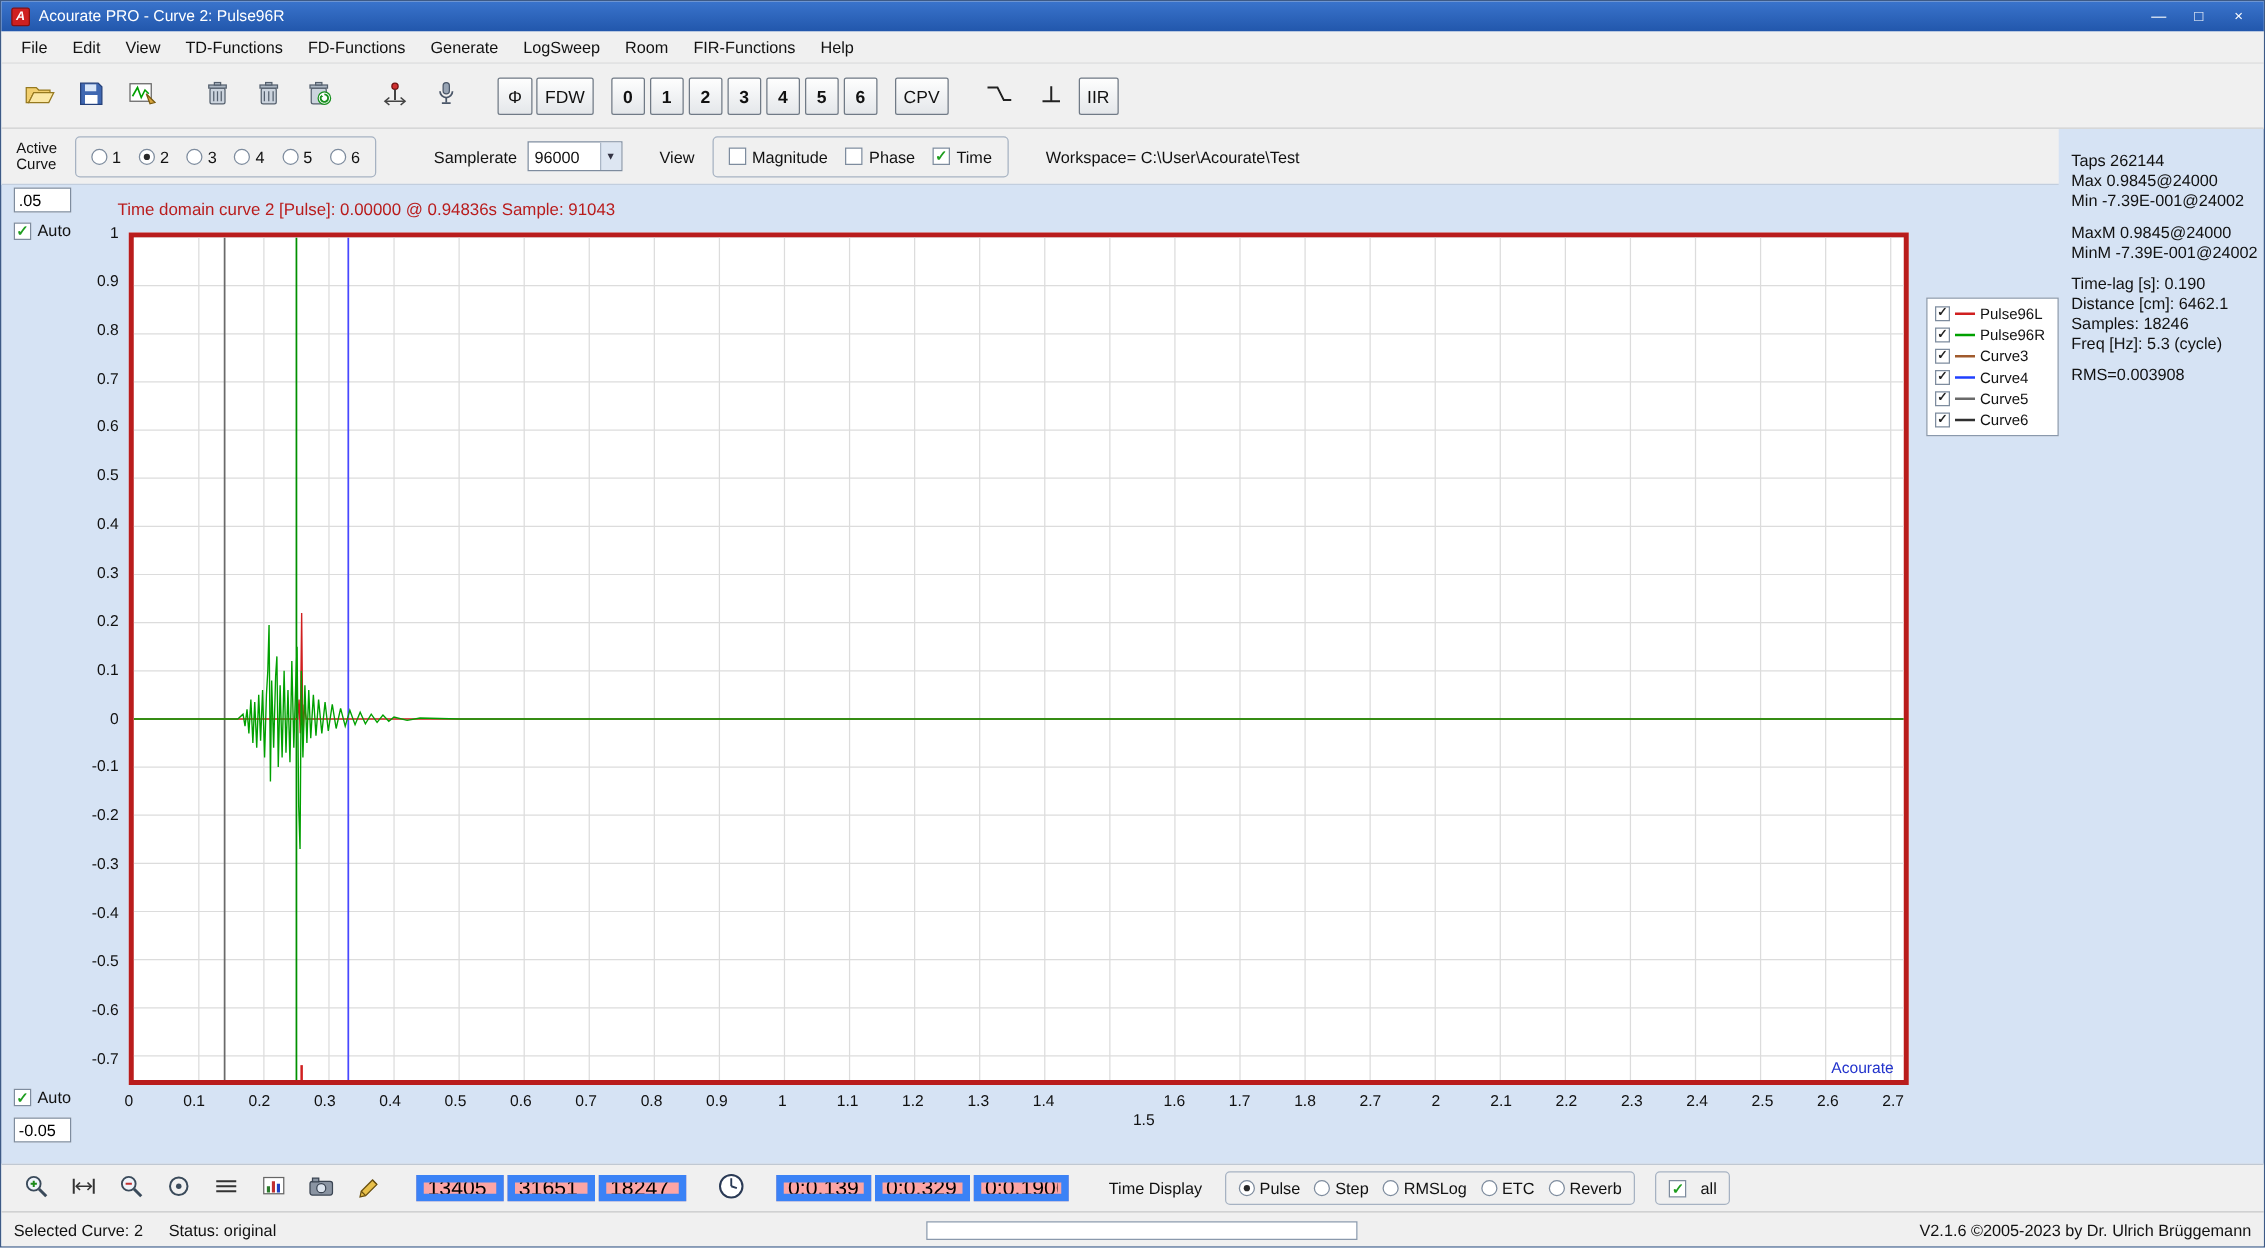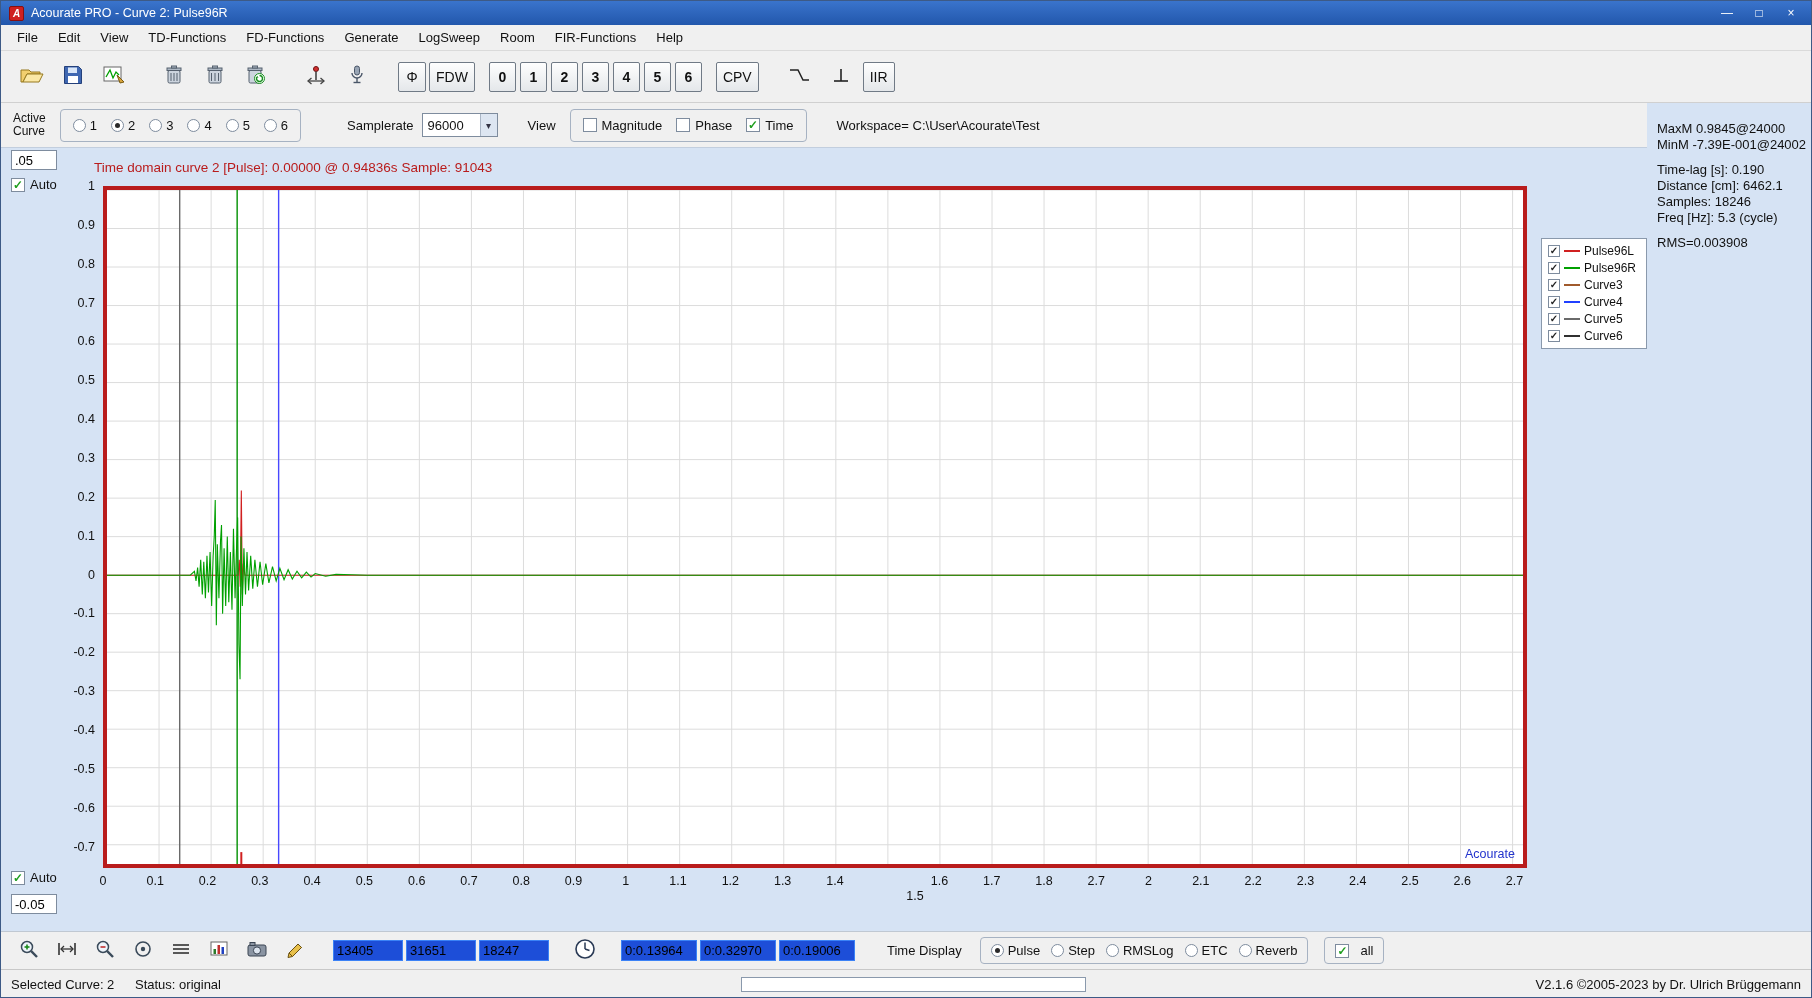--- a/index.html
+++ b/index.html
@@ -57,21 +57,21 @@
 .legend-line{width:16px;height:2px;flex:0 0 auto}
 .legend-label{font-size:12px}
 
 .stats{position:absolute;left:1656px;top:120px;width:152px;z-index:3}
 .stats-group{margin-bottom:9px}
 .stats-line{font-size:13px;line-height:16px;white-space:nowrap}
 
 .bottombar{position:absolute;left:0;top:930px;width:1812px;height:38px;background:#f0f0f0;border-top:1px solid #c0c8d2;display:flex;align-items:center;padding-left:12px;gap:6px;z-index:4}
 .bbtn{width:32px;height:28px;display:flex;align-items:center;justify-content:center}
 .fieldrow{display:flex;gap:3px}
-.field{width:70px;height:21px;border:1px solid #3b82f6;font-family:inherit;font-size:13px;padding:0 3px;background:#1d4ed8}
+.field{width:70px;height:21px;border:6px solid #3b82f6;font-family:inherit;font-size:17px;padding:0 3px;background:#fca5a5}
 .field.timefield{width:76px}
 
 .statusbar{position:absolute;left:0;top:968px;width:1812px;height:30px;background:#f0f0f0;border-top:1px solid #c8c8c8;z-index:4}
 .st-left{position:absolute;left:10px;top:7px;font-size:13px}
 .st-left2{position:absolute;left:134px;top:7px;font-size:13px}
 .progress{position:absolute;left:740px;top:7px;width:345px;height:15px;background:#fff;border:1px solid #8a99ac}
 .st-right{position:absolute;right:12px;top:7px;font-size:13px}
 </style>
 </head>
 <body>
@@ -396,20 +396,25 @@
     <span class="xlab" style="left: 1252.15px;">2.2</span>
     <span class="xlab" style="left: 1304.43px;">2.3</span>
     <span class="xlab" style="left: 1356.71px;">2.4</span>
     <span class="xlab" style="left: 1408.99px;">2.5</span>
     <span class="xlab" style="left: 1461.26px;">2.6</span>
     <span class="xlab" style="left: 1513.54px;">2.7</span>
   </div>
 
 <div class="stats">
     <div class="stats-group">
+      <div class="stats-line">Taps 262144</div>
+      <div class="stats-line">Max 0.9845@24000</div>
+      <div class="stats-line">Min -7.39E-001@24002</div>
+    </div>
+    <div class="stats-group">
       <div class="stats-line">MaxM 0.9845@24000</div>
       <div class="stats-line">MinM -7.39E-001@24002</div>
     </div>
     <div class="stats-group">
       <div class="stats-line">Time-lag [s]: 0.190</div>
       <div class="stats-line">Distance [cm]: 6462.1</div>
       <div class="stats-line">Samples:  18246</div>
       <div class="stats-line">Freq [Hz]: 5.3 (cycle)</div>
     </div>
     <div class="stats-group">

